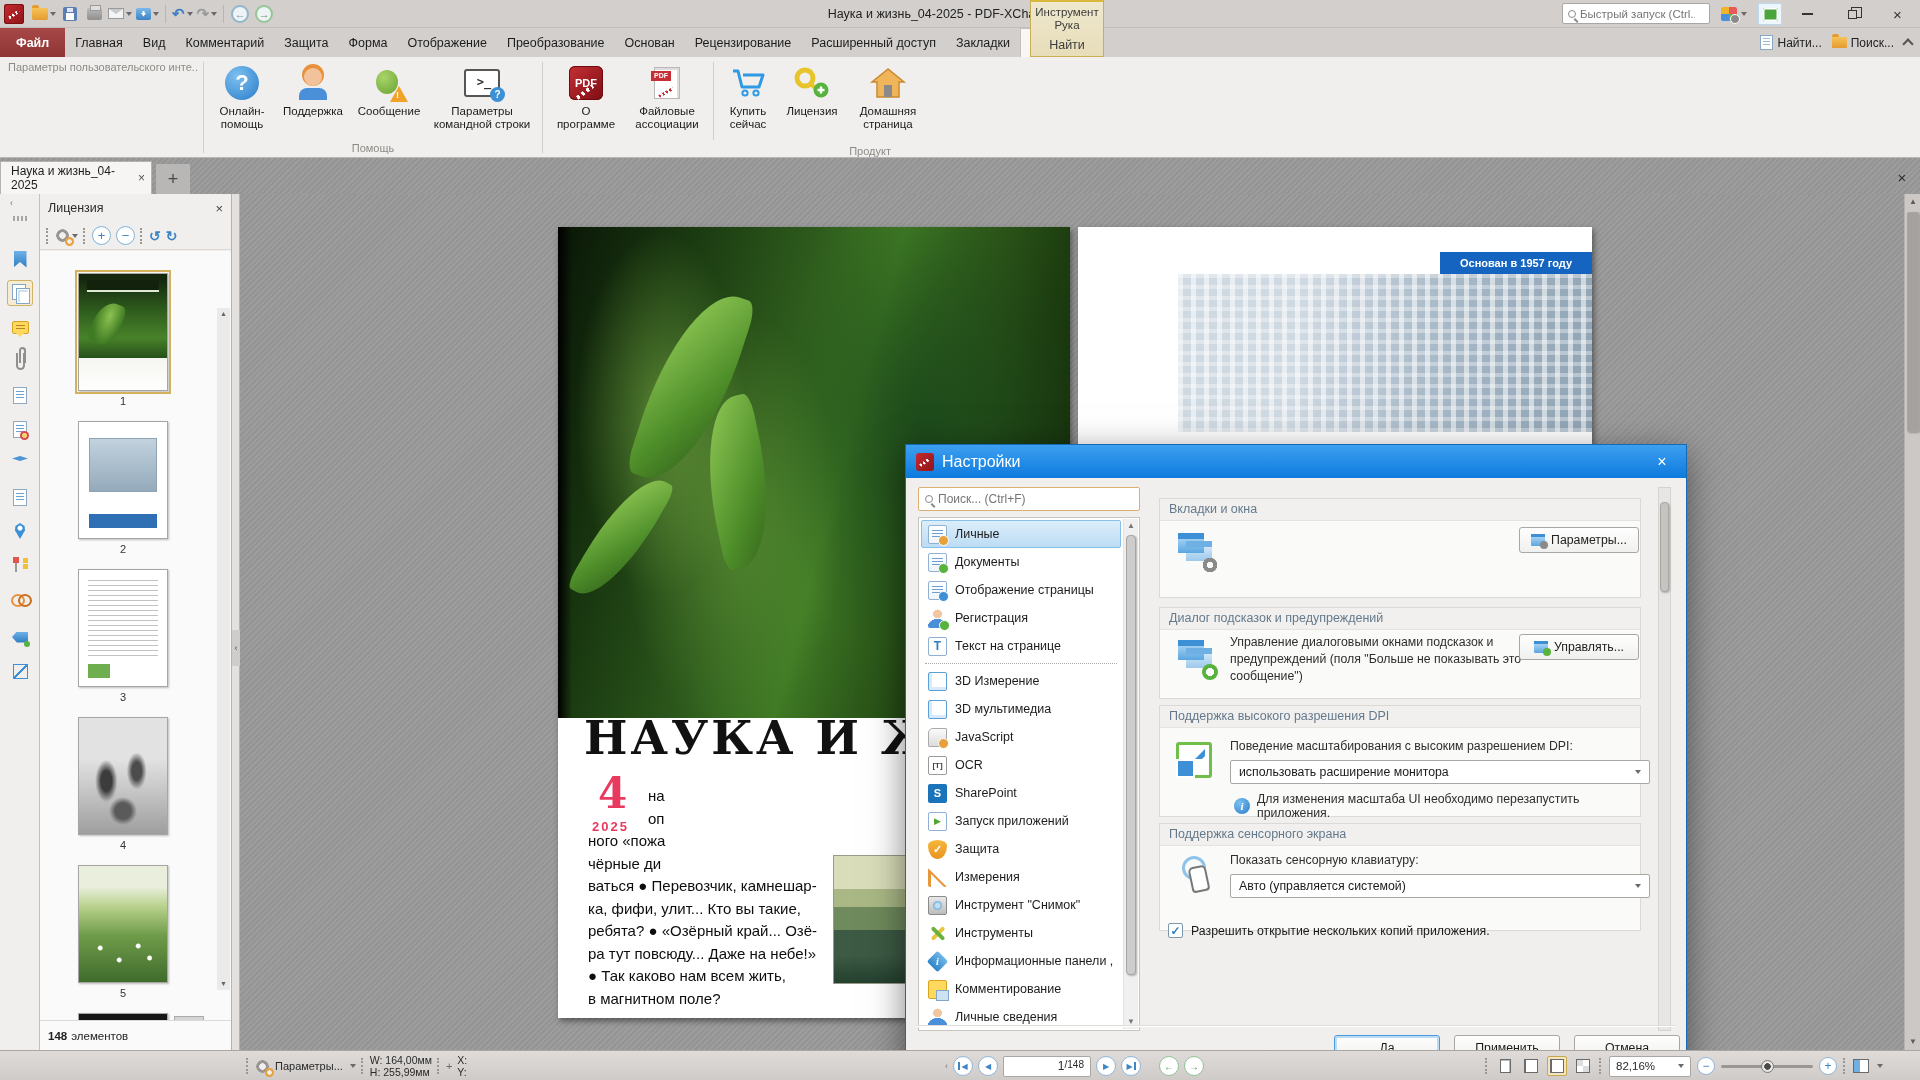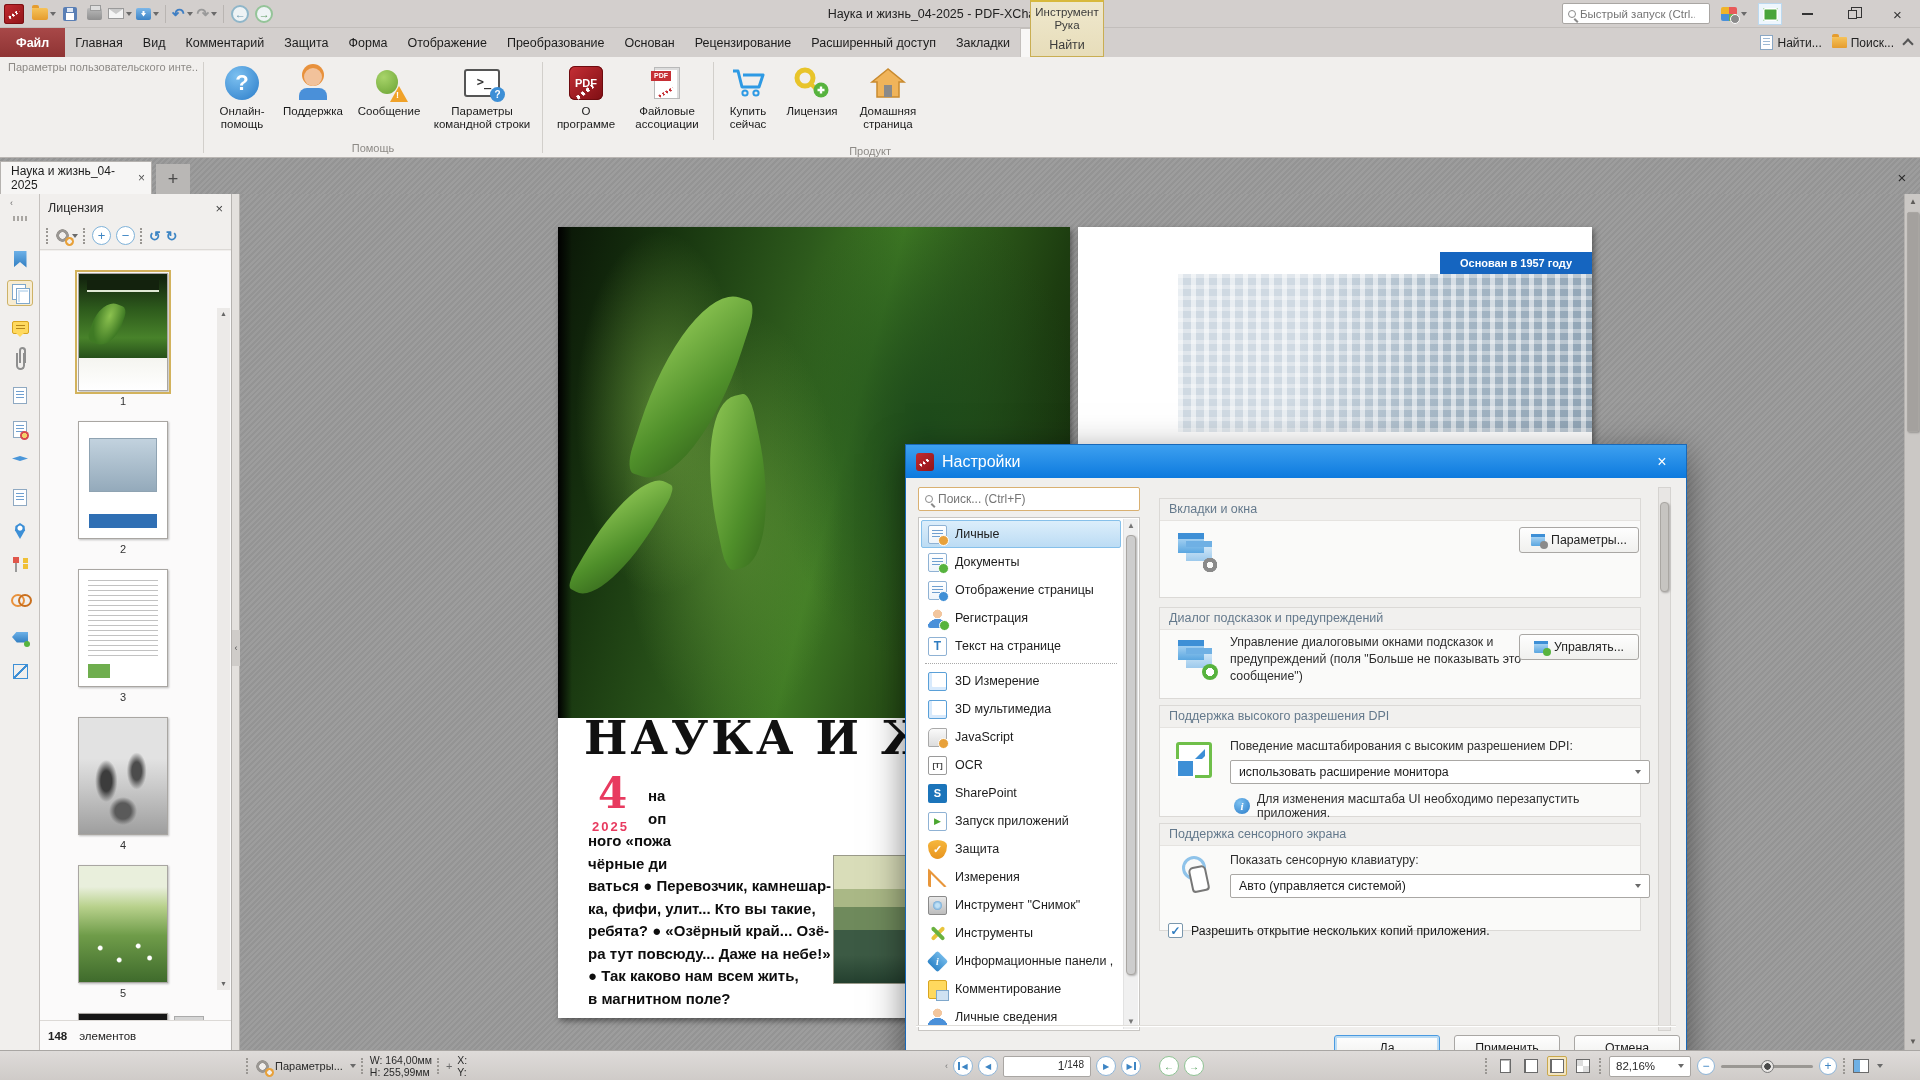--- a/index.html
+++ b/index.html
@@ -162,21 +162,21 @@
 .t3{background:#fff}
 .t3::before{content:"";position:absolute;left:9px;top:10px;right:9px;bottom:26px;background:repeating-linear-gradient(180deg,#c2c2c2 0 1px,transparent 1px 5px)}
 .t3::after{content:"";position:absolute;left:9px;bottom:8px;width:22px;height:14px;background:#6fae4e}
 .t4{background:linear-gradient(#e2e2e2 0 35%,#c9c9c9 60%,#9e9e9e)}
 .t4::before{content:"";position:absolute;left:6px;top:8px;right:6px;bottom:8px;background:radial-gradient(18px 34px at 28% 55%,#3c3c3c 30%,transparent 62%),radial-gradient(16px 30px at 68% 45%,#4c4c4c 30%,transparent 62%),radial-gradient(20px 20px at 50% 85%,#5a5a5a 40%,transparent 70%)}
 .t5{background:linear-gradient(#e9efdc 0 18%,#b8d18c 35%,#6f9c49 60%,#3f6b2c)}
 .t5::before{content:"";position:absolute;left:6px;bottom:10px;right:6px;height:40px;background:radial-gradient(3px 3px at 20% 40%,#fff 60%,transparent),radial-gradient(3px 3px at 45% 70%,#fff 60%,transparent),radial-gradient(3px 3px at 70% 35%,#fff 60%,transparent),radial-gradient(3px 3px at 85% 65%,#fff 60%,transparent)}
 .t6{background:#161616;height:36px}
 .tcurl{position:absolute;left:134px;width:30px;height:34px;background:#fff;border:1px solid #aaa;box-shadow:inset -9px 9px 0 -6px #d5d5d5}
 .tpfoot{position:absolute;left:0;bottom:0;right:0;height:30px;background:#fbfafa;border-top:1px solid #dcd9d6;display:flex;align-items:center;padding:0 8px;font-size:11.5px;color:#222}
-.tpfoot b{margin-right:12px}
+.tpfoot b{margin-right:4px}
 .tpscroll{position:absolute;right:1px;top:57px;width:13px;bottom:30px;background:#eceae8}
 .tpscroll .arr{position:absolute;left:0;width:13px;height:12px;font-size:7px;color:#666;text-align:center;line-height:12px}
 
 
 .splitter{position:absolute;left:232px;top:0;width:8px;bottom:0;background:#e3e0dd;border-right:1px solid #b5b2af}
 .splitchev{position:absolute;left:0;top:436px;width:8px;height:36px;background:#cfccc9;color:#555;font-size:9px;line-height:36px;text-align:center}
 
 
 .page{position:absolute;background:#fff;box-shadow:2px 3px 6px rgba(0,0,0,.45)}
 .pageL{left:318px;top:33px;width:512px;height:791px}
@@ -184,21 +184,21 @@
 .coverphoto{position:absolute;left:0;top:0;width:100%;height:491px;background:
  radial-gradient(130px 280px at 20% 38%,rgba(140,194,79,.5),transparent 65%),
  radial-gradient(170px 330px at 34% 60%,rgba(125,180,70,.45),transparent 65%),
  radial-gradient(220px 320px at 72% 42%,#1d4a1b,transparent 72%),
  linear-gradient(105deg,#0a1607 0%,#17340f 18%,#2d5a1c 40%,#3f7a24 54%,#305f1c 64%,#1d3d10 80%,#0e2008 100%)}
 .coverphoto::before{content:"";position:absolute;left:0;top:0;width:14px;height:100%;background:linear-gradient(90deg,#000,transparent)}
 .leaf{position:absolute;background:linear-gradient(120deg,#9ed45e,#4f8f2a 60%,#2d5a18);border-radius:75% 12% 75% 12%}
 .masthead{position:absolute;left:26px;top:484px;font-family:"DejaVu Serif",serif;font-weight:bold;font-size:46px;letter-spacing:3px;color:#111;white-space:nowrap}
 .issuenum{position:absolute;left:40px;top:542px;color:#e83a5f;font-weight:bold;font-size:42px;font-family:"DejaVu Serif",serif}
 .issueyear{position:absolute;left:34px;top:592px;color:#e83a5f;font-weight:bold;font-size:13px;letter-spacing:2px}
-.teaser{position:absolute;left:30px;top:558px;width:260px;font-weight:bold;font-size:15px;line-height:22.5px;color:#0d0d0d}
+.teaser{position:absolute;left:30px;top:558px;width:260px;font-weight:normal;font-size:15px;line-height:22.5px;color:#0d0d0d}
 .teaser div{white-space:nowrap}
 .teaser .ind{padding-left:60px}
 .painting{position:absolute;left:275px;top:628px;width:236px;height:129px;border:1px solid #9a9a8a;background:linear-gradient(180deg,#d9ddb9 0 26%,#aab886 26% 40%,#6f8a5c 40% 58%,#3c5a44 58% 78%,#24402f 100%)}
 .painting::before{content:"";position:absolute;left:118px;top:28px;width:3px;height:62px;background:#2e2417;transform:rotate(14deg)}
 .painting::after{content:"";position:absolute;left:96px;top:38px;width:16px;height:34px;background:#33281a;border-radius:40% 40% 20% 20%;box-shadow:-14px 28px 0 -6px #4a3b22,18px 30px 0 -4px #4a3b22}
 
 .founded{position:absolute;right:0;top:25px;width:152px;height:22px;background:#1565c0;color:#fff;font-size:11px;font-weight:bold;display:flex;align-items:center;justify-content:center}
 .building{position:absolute;left:100px;top:47px;right:0;height:158px;background:
  repeating-linear-gradient(90deg,rgba(255,255,255,.55) 0 5px,transparent 5px 13px),
  repeating-linear-gradient(180deg,rgba(255,255,255,.35) 0 4px,transparent 4px 11px),

